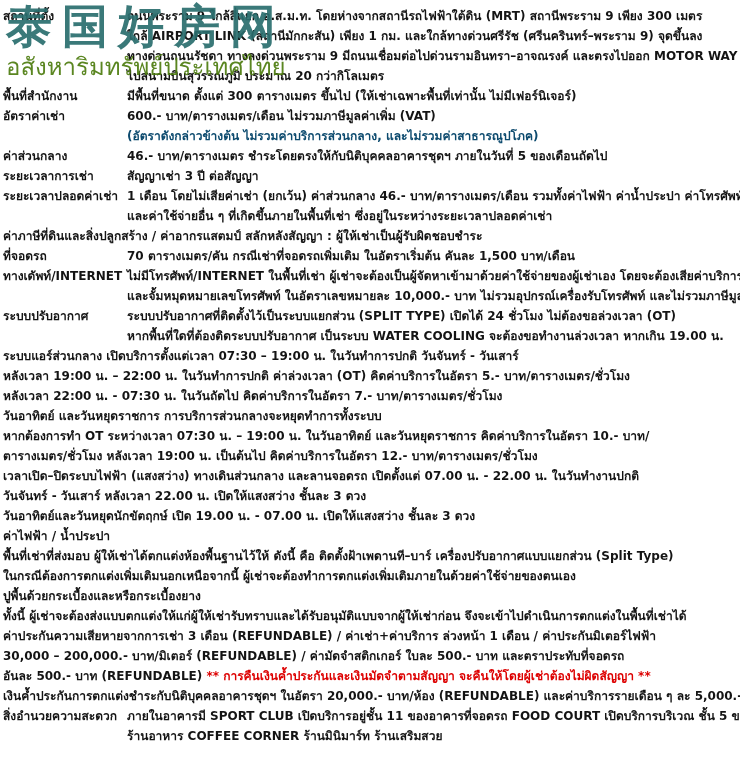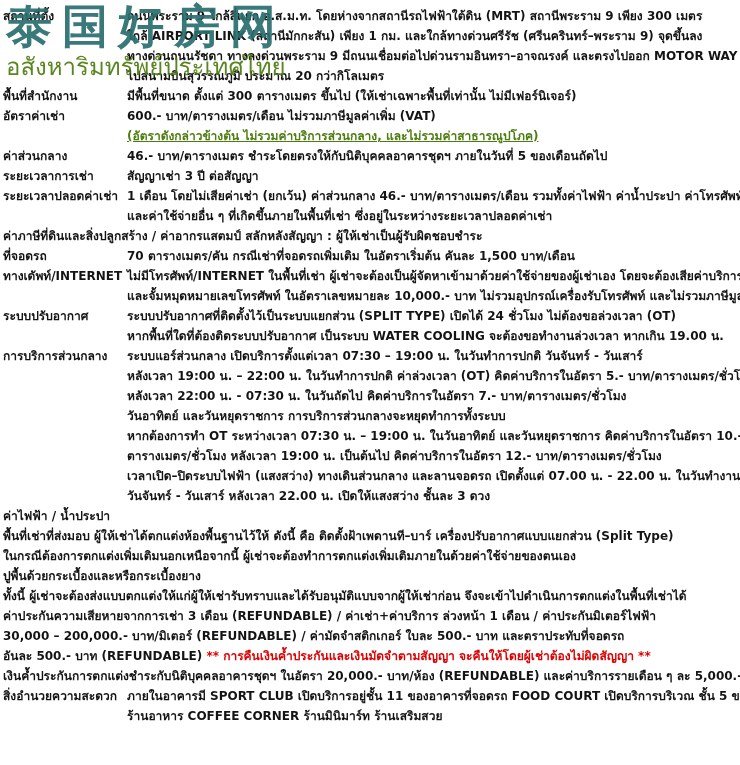--- a/index.html
+++ b/index.html
@@ -8,21 +8,21 @@
     font-family:"DejaVu Sans",sans-serif;font-weight:bold;color:#141414;
     font-size:12px;position:relative;
   }
   .doc{position:relative;z-index:1;padding:6px 2px 0 3px;}
   .row{display:flex;align-items:flex-start;}
   .label{flex:0 0 124px;line-height:20px;white-space:nowrap;}
   .value{flex:1;min-width:0;}
   .line{line-height:20px;white-space:nowrap;}
   .seg-red{color:#dd0000;}
   .seg-underline{}
-  .seg-red-underline{color:#4d7c0f;text-decoration:underline;}
+  .seg-red-underline{color:#0c4a6e;}
   .watermark{position:absolute;left:6px;top:0;z-index:2;pointer-events:none;}
   .wm-cn{
     font-size:46px;line-height:52px;letter-spacing:10px;
     color:#2a6e6e;opacity:0.92;font-weight:bold;white-space:nowrap;
   }
   .wm-th{
     font-size:24px;line-height:28px;color:#4d7c0f;opacity:0.92;
     font-weight:normal;white-space:nowrap;margin-top:1px;
   }
 </style>
@@ -95,30 +95,30 @@
       </div>
     </div>
     <div class="row">
       <div class="label">ระบบปรับอากาศ</div>
       <div class="value">
         <div class="line"><span>ระบบปรับอากาศที่ติดตั้งไว้เป็นระบบแยกส่วน (SPLIT TYPE) เปิดได้ 24 ชั่วโมง ไม่ต้องขอล่วงเวลา (OT)</span></div>
         <div class="line"><span>หากพื้นที่ใดที่ต้องติดระบบปรับอากาศ เป็นระบบ WATER COOLING  จะต้องขอทำงานล่วงเวลา หากเกิน 19.00 น.</span></div>
       </div>
     </div>
     <div class="row">
-      <div class="label">การบริการส่วนกลาง</div>
       <div class="value">
         <div class="line"><span>ระบบแอร์ส่วนกลาง เปิดบริการตั้งแต่เวลา 07:30 – 19:00 น. ในวันทำการปกติ วันจันทร์ - วันเสาร์</span></div>
         <div class="line"><span>หลังเวลา 19:00 น. – 22:00 น. ในวันทำการปกติ  ค่าล่วงเวลา (OT)  คิดค่าบริการในอัตรา 5.- บาท/ตารางเมตร/ชั่วโมง</span></div>
         <div class="line"><span>หลังเวลา 22:00 น. - 07:30 น. ในวันถัดไป คิดค่าบริการในอัตรา 7.- บาท/ตารางเมตร/ชั่วโมง</span></div>
         <div class="line"><span>วันอาทิตย์ และวันหยุดราชการ การบริการส่วนกลางจะหยุดทำการทั้งระบบ</span></div>
         <div class="line"><span>หากต้องการทำ OT ระหว่างเวลา 07:30 น. – 19:00 น. ในวันอาทิตย์ และวันหยุดราชการ คิดค่าบริการในอัตรา 10.- บาท/</span></div>
         <div class="line"><span>ตารางเมตร/ชั่วโมง  หลังเวลา 19:00 น. เป็นต้นไป  คิดค่าบริการในอัตรา  12.- บาท/ตารางเมตร/ชั่วโมง</span></div>
         <div class="line"><span class="seg-underline">เวลาเปิด–ปิดระบบไฟฟ้า (แสงสว่าง) ทางเดินส่วนกลาง และลานจอดรถ</span><span>  เปิดตั้งแต่ 07.00 น. - 22.00 น. ในวันทำงานปกติ</span></div>
         <div class="line"><span>วันจันทร์ - วันเสาร์ หลังเวลา 22.00 น. เปิดให้แสงสว่าง ชั้นละ 3 ดวง</span></div>
+        <div class="line"><span>วันอาทิตย์และวันหยุดนักขัตฤกษ์  เปิด 19.00 น. - 07.00 น.   เปิดให้แสงสว่าง ชั้นละ 3 ดวง</span></div>
       </div>
     </div>
     <div class="row">
       <div class="label">ค่าไฟฟ้า / น้ำประปา</div>
     </div>
     <div class="row">
       <div class="value">
         <div class="line"><span>พื้นที่เช่าที่ส่งมอบ ผู้ให้เช่าได้ตกแต่งห้องพื้นฐานไว้ให้ ดังนี้ คือ ติดตั้งฝ้าเพดานที–บาร์ เครื่องปรับอากาศแบบแยกส่วน (Split Type)</span></div>
         <div class="line"><span>ในกรณีต้องการตกแต่งเพิ่มเติมนอกเหนือจากนี้ ผู้เช่าจะต้องทำการตกแต่งเพิ่มเติมภายในด้วยค่าใช้จ่ายของตนเอง</span></div>
         <div class="line"><span>ปูพื้นด้วยกระเบื้องและหรือกระเบื้องยาง</span></div>

